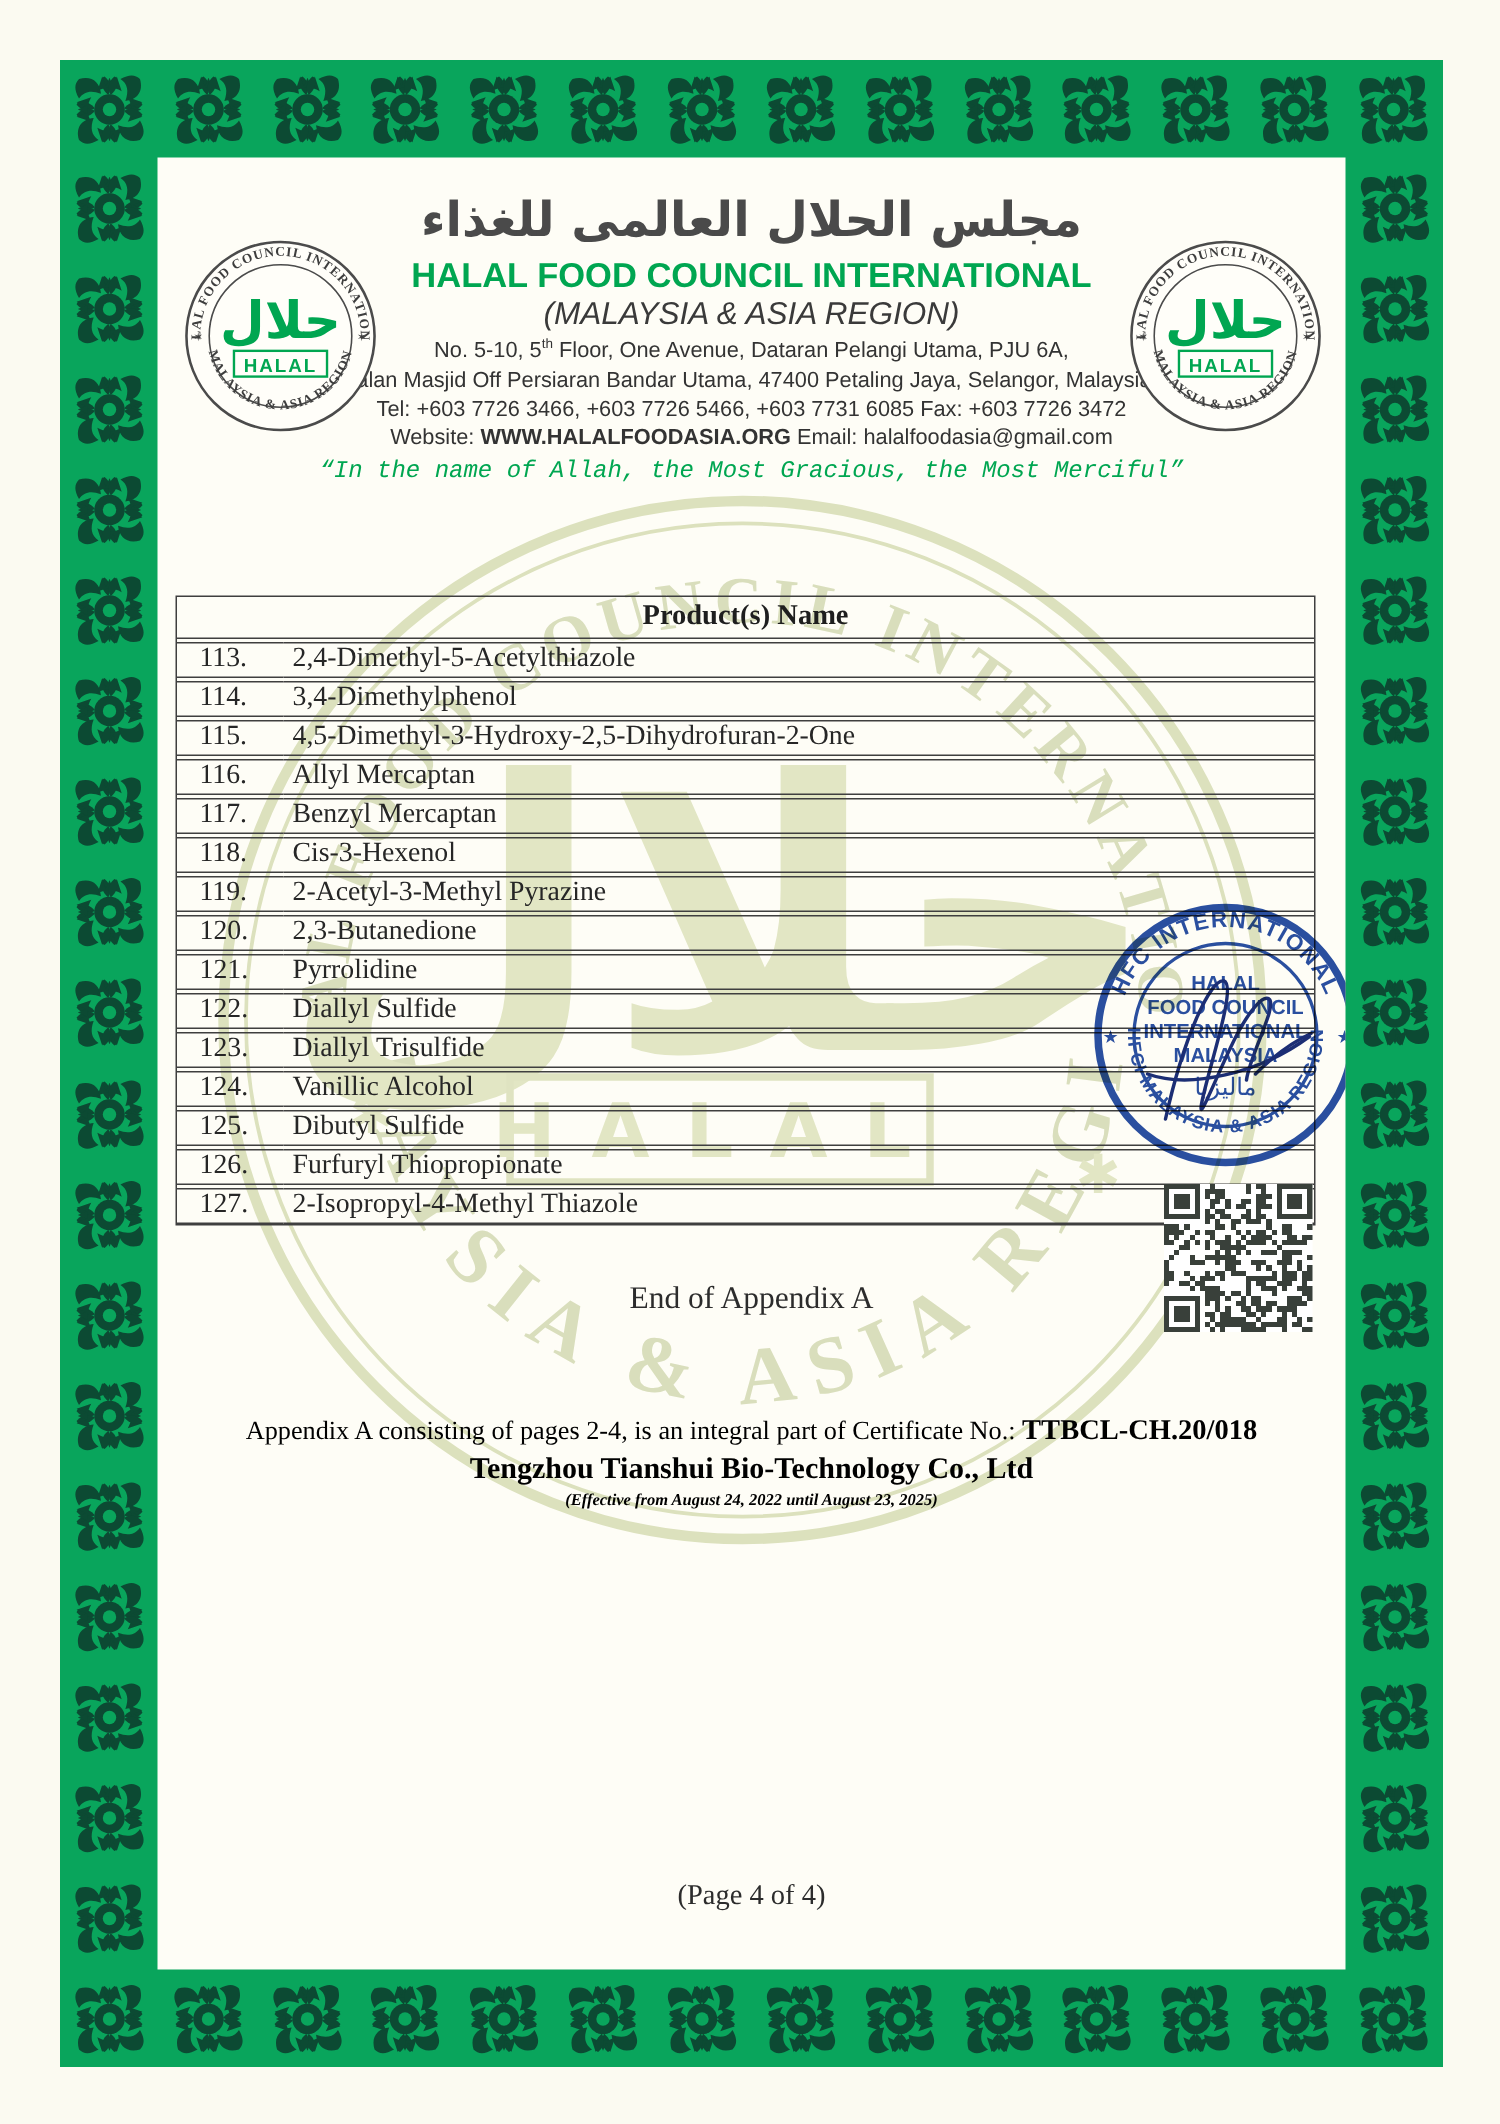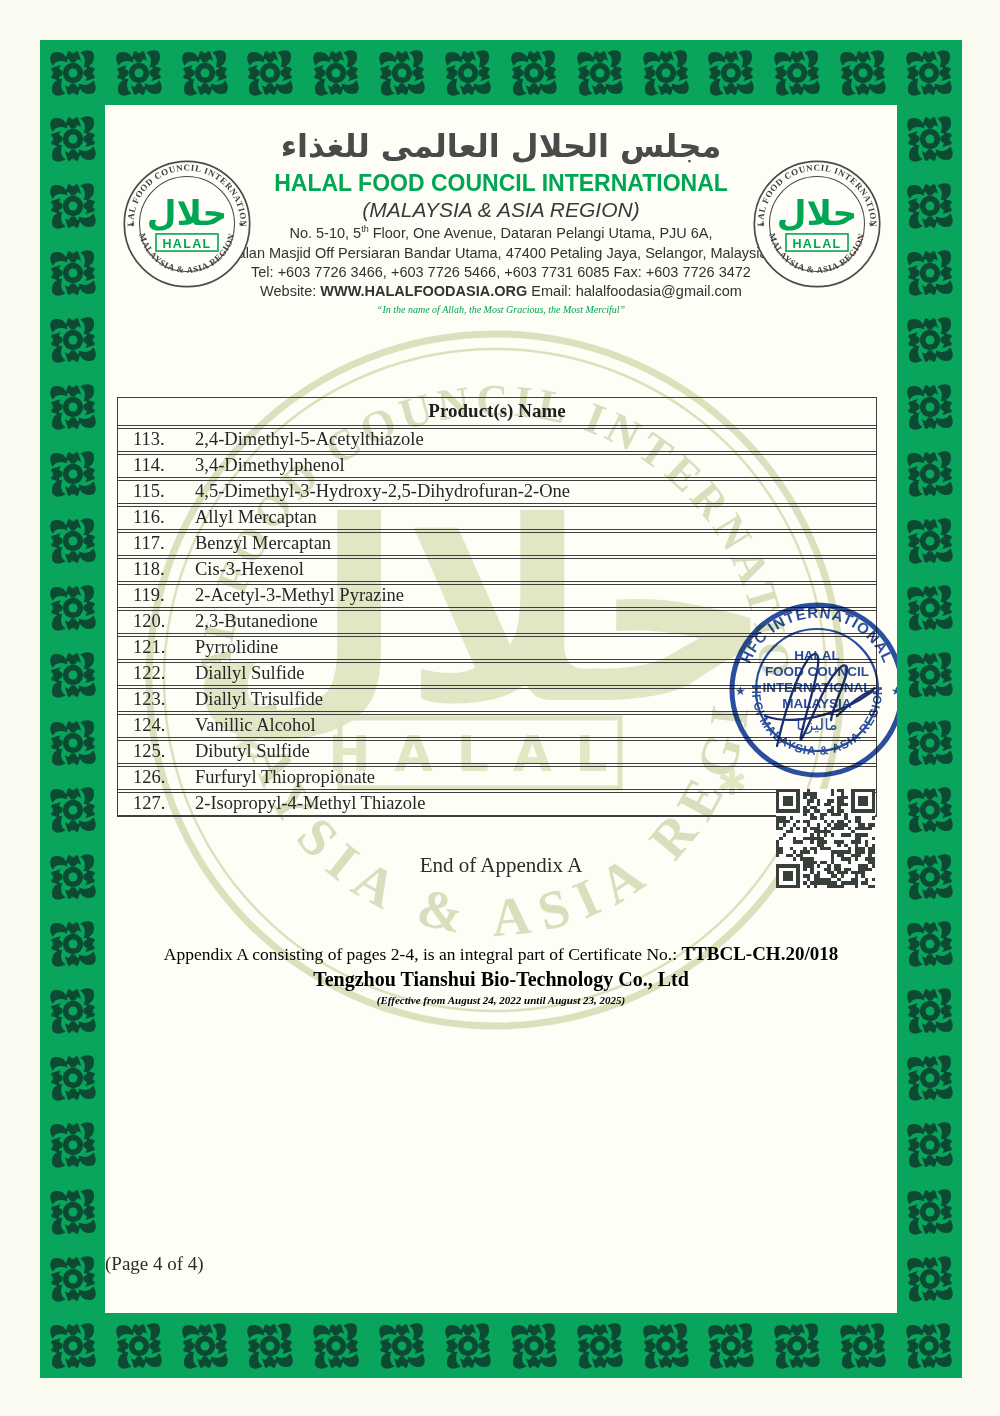--- a/index.html
+++ b/index.html
@@ -20,21 +20,21 @@
   .wm-arc{fill:#d9debc;font-family:"Liberation Serif",serif;font-weight:bold;}
   .wm-center{fill:#e2e6c4;font-family:"DejaVu Sans",sans-serif;font-weight:bold;}
   
   .head{position:relative;text-align:center;padding-top:22px;z-index:2;}
   .arabic-title{font-family:"DejaVu Sans",sans-serif;font-weight:bold;font-size:32px;color:#4a4a4a;line-height:1.2;}
   .org-name{font-family:"Liberation Sans",sans-serif;font-weight:bold;font-size:23px;color:#00a651;margin-top:5px;}
   .region{font-family:Liberation Sans, sans-serif;font-style:italic;font-size:21px;color:#3a3a3a;margin-top:1px;}
   .addr{font-family:"Liberation Sans",sans-serif;font-size:14.5px;color:#333;line-height:1.2;margin-top:2px;}
   .addr sup{font-size:9px;}
   .webline b{font-weight:bold;}
-  .bismillah{font-family:Liberation Serif, serif;font-style:italic;font-size:10px;color:#00a651;margin-top:3px;text-align:center;}
+  .bismillah{font-family:Liberation Mono, monospace;font-style:italic;font-size:16px;color:#00a651;margin-top:3px;text-align:center;}
   .seal{position:absolute;width:132px;height:132px;z-index:3;}
   .seal-left{left:16px;top:53px;}
   .seal-right{left:646px;top:53px;}
   
   .table-wrap{position:absolute;left:12px;top:292px;width:758px;border:1.6px solid #3f3f3f;z-index:2;}
   table.products{width:100%;border-collapse:separate;border-spacing:0 2px;margin:-2px 0;}
   .products th{font-size:19px;font-weight:bold;color:#1e1e1e;text-align:center;padding:2px 0 3px;
                border-bottom:1.4px solid #3f3f3f;}
   .products td{font-size:18.5px;color:#262626;line-height:20px;padding:0 0 2px;
                border-top:1.4px solid #3f3f3f;border-bottom:1.4px solid #3f3f3f;}
@@ -48,21 +48,21 @@
   .st-arc{fill:#2a4fa5;font-family:"Liberation Sans",sans-serif;font-weight:bold;letter-spacing:1px;}
   .st-line{fill:#2a4fa5;font-family:"Liberation Sans",sans-serif;font-weight:bold;font-size:13.5px;text-anchor:middle;}
   .st-star{fill:#2a4fa5;font-size:12px;}
   .st-arabic{fill:#2a4fa5;font-family:"DejaVu Sans",sans-serif;font-size:16px;text-anchor:middle;}
   .sig{stroke:#1c2e78;stroke-width:2.3;fill:none;stroke-linecap:round;}
   .cert-block{position:absolute;left:0;top:838px;width:100%;text-align:center;z-index:2;color:#000000;}
   .cert-line{font-size:17.5px;}
   .cert-line b{font-size:19px;}
   .company{font-size:20px;font-weight:bold;margin-top:3px;}
   .effective{font-size:11px;font-style:italic;font-weight:600;margin-top:3px;}
-  .page-num{position:absolute;left:0;top:1148px;width:100%;text-align:left;font-size:19px;color:#2c2c2c;z-index:2;}
+  .page-num{position:absolute;left:0;top:1148px;width:100%;text-align:center;font-size:19px;color:#2c2c2c;z-index:2;}
 </style>
 </head>
 <body>
 
 <div class="frame">
   <div class="strip strip-top">
       <svg class="motif" viewBox="0 0 64 64" width="52" height="52">
         <g fill="#0c4a33">
           <g transform="rotate(0 32 32)">
             <path d="M7 7 C17 4 24 9 25 19 C17 16 11 17 7 23 C3 16 3 11 7 7Z"></path>

